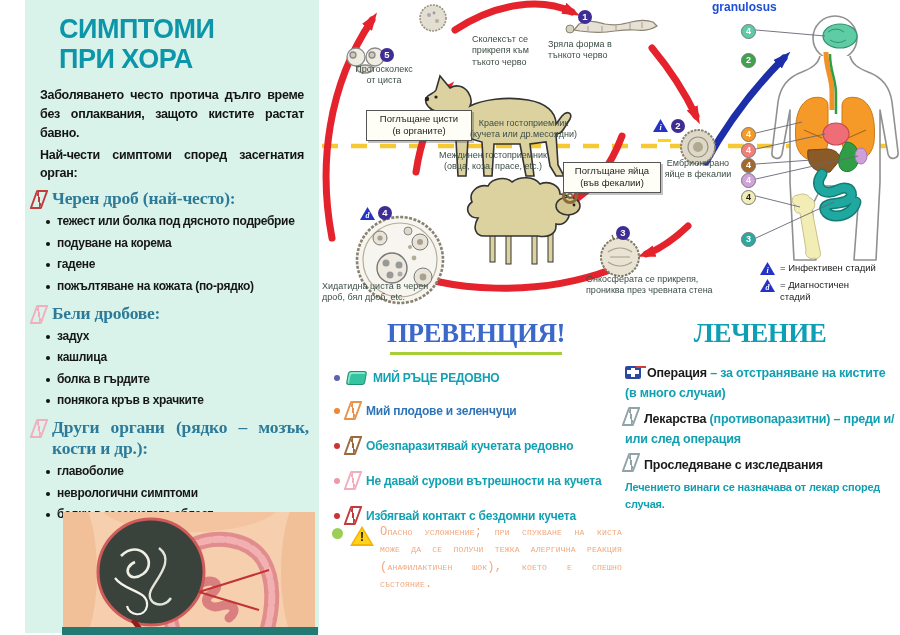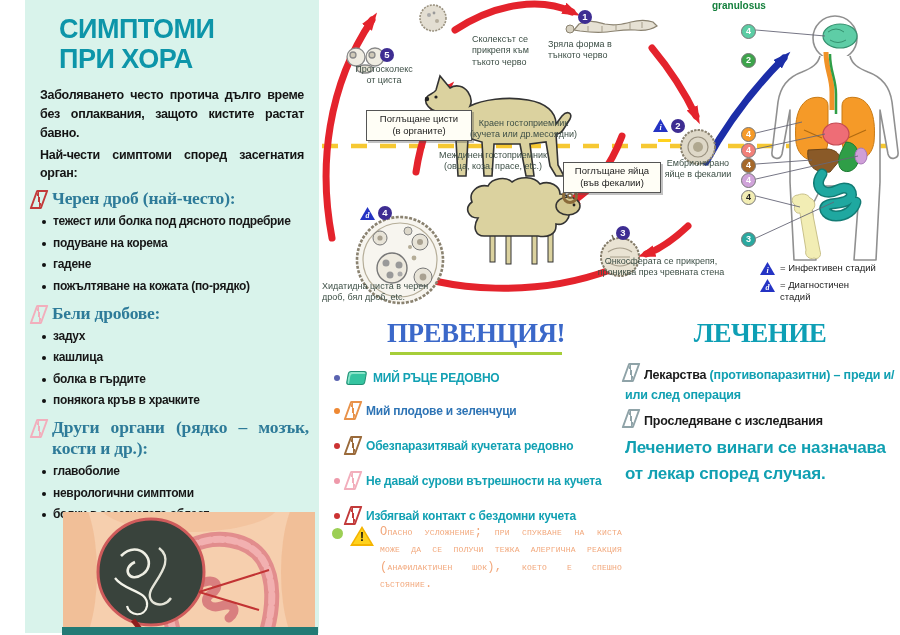--- a/index.html
+++ b/index.html
@@ -10,21 +10,21 @@
   .panel { position:absolute; left:25px; top:0; width:294px; height:633px; background:#d9f3eb; }
   .panel-title { font-family:Liberation Sans, sans-serif; font-weight:bold; color:#0d95a9;
                  font-size:27px; line-height:1.12; margin:14px 14px 12px 34px; width:215px; letter-spacing:-0.5px; }
   .intro { margin:0 15px 3px 15px; font-size:12.5px; font-weight:bold; color:#141414;
            text-align:justify; line-height:1.5; letter-spacing:-0.3px; }
   .sec-head { display:flex; align-items:flex-start; font-family:"Liberation Serif", serif; font-weight:bold;
               font-size:17.5px; color:#2e7b99; margin:5px 10px 2px 8px; line-height:1.2; letter-spacing:-0.2px; }
   .sec-head .slash { margin-top:2px; }
   .sec-head-text { flex:1; }
   .just { text-align:justify; }
-  ul.bullets { margin:1px 10px 3px 0; padding-left:28px; }
+  ul.bullets { margin:1px 10px 3px 12px; padding-left:20px; }
   ul.bullets li { list-style:none; position:relative; font-size:12px; font-weight:bold; color:#171717;
                   line-height:1.8; letter-spacing:-0.3px; }
   ul.bullets li::before { content:""; position:absolute; left:-11px; top:9px; width:4px; height:4px;
                           border-radius:50%; background:#111; }
   li.teal-item { color:#2596be; }
 
   .slash { display:inline-block; flex:none; width:8px; height:15px; border:2px solid currentColor;
            transform:skewX(-20deg); border-radius:1px; margin-right:7px;
            background:linear-gradient(to top right, transparent 44%, currentColor 44%, currentColor 56%, transparent 56%); }
   .c-red{color:#c23a3a} .c-pink{color:#f2aebc} .c-orange{color:#e8924a}
@@ -34,21 +34,21 @@
   .bottom-bar { position:absolute; left:62px; top:627px; width:256px; height:8px; background:#237a75; }
 
   
   .cycle { position:absolute; left:320px; top:0; width:580px; height:315px; }
   .cycle svg.base { position:absolute; left:0; top:0; }
   .dlab { position:absolute; font-size:9px; color:#3d4f46; line-height:1.25; white-space:pre-line; }
   .dlab.center { text-align:center; }
   .dbox { position:absolute; border:1.4px solid #555; background:#fffef6; font-size:9.5px; color:#1c1c1c;
           text-align:center; padding:2px 5px; line-height:1.3; white-space:pre-line;
           box-shadow:2px 2px 0 rgba(80,80,80,.35); }
-  .species { position:absolute; left:392px; top:0; font-size:10px; font-weight:bold; color:#15803d; }
+  .species { position:absolute; left:392px; top:0; font-size:12px; font-weight:bold; color:#1d4ed8; }
   .step { position:absolute; width:14px; height:14px; border-radius:50%; background:#3e2d92; color:#fff;
           font-size:9.5px; font-weight:bold; text-align:center; line-height:14px; }
   .bbadge { position:absolute; width:13px; height:13px; border-radius:50%; color:#fff; border:1px solid #777;
             font-size:9px; font-weight:bold; text-align:center; line-height:13px; }
   .bbadge.dark-num { color:#222; }
   .tri { display:inline-block; width:15px; height:13px; clip-path:polygon(50% 0,100% 100%,0 100%);
          background:#2433c4; color:#fff; font-family:"Liberation Serif", serif; font-style:italic;
          font-weight:bold; font-size:8px; text-align:center; line-height:17px; flex:none; }
   .tri.abs { position:absolute; }
   .ytick { position:absolute; left:338px; top:139px; width:13px; height:3px; background:#ffd21e; }
@@ -84,21 +84,21 @@
   .treat-title { font-family:"Liberation Serif", serif; font-weight:bold; color:#0e9fb5; font-size:27px;
                  text-align:center; letter-spacing:-0.5px; margin-bottom:14px; }
   .treat-item { font-size:12.5px; font-weight:bold; line-height:1.6; letter-spacing:-0.2px; margin-bottom:4px; }
   .lead-dark { color:#1b1b1b; } .rest-teal { color:#11a0b2; }
   .hosp { display:inline-block; position:relative; width:16px; height:13px; background:#2a4aa0; border-radius:2px;
           vertical-align:-2px; margin-right:6px; }
   .hosp::before { content:""; position:absolute; left:6px; top:2px; width:4px; height:9px; background:#fff; }
   .hosp::after { content:""; position:absolute; left:2px; top:4px; width:12px; height:4px; background:#fff;
                  box-shadow: 8px -5px 0 -1px #d23b3b; }
   .treat .slash { vertical-align:-3px; }
-  .treat-note { font-size:17px; font-weight:bold; color:#11a0b2; line-height:1.55; letter-spacing:-0.2px; margin-top:0; }
+  .treat-note { font-size:11px; font-weight:bold; color:#11a0b2; line-height:1.55; letter-spacing:-0.2px; margin-top:0; }
 </style>
 </head>
 <body>
 
 <div class="page">
 
   <div class="panel">
     <div class="panel-title">СИМПТОМИ ПРИ ХОРА</div>
     <p class="intro">Заболяването често протича дълго време без оплаквания, защото кистите растат бавно.</p>
     <p class="intro">Най-чести симптоми според засегнатия орган:</p>
@@ -300,21 +300,21 @@
     <div class="dlab center" style="left:126px; top:118px; width:155px;">Краен гостоприемник
 (кучета или др.месоядни)</div>
     <div class="dlab center" style="left:103px; top:150px; width:140px;">Междинен гостоприемник
 (овца, коза, прасе, etc.)</div>
     <div class="dbox" style="left:243px; top:162px; width:86px;">Поглъщане яйца
 (във фекалии)</div>
     <div class="dlab center" style="left:330px; top:158px; width:96px;">Ембрионирано
 яйце в фекалии</div>
     <div class="dlab" style="left:2px; top:281px; width:140px;">Хидатидна циста в черен
 дроб, бял дроб, etc.</div>
-    <div class="dlab" style="left:266px; top:256px; width:150px;text-align:center;">Онкосферата се прикрепя,
+    <div class="dlab" style="left:266px; top:274px; width:150px;">Онкосферата се прикрепя,
 прониква през чревната стена</div>
 
     <div class="bbadge" style="left: 421px; top: 24px; background-color: rgb(91, 205, 164);">4</div>
     <div class="bbadge" style="left: 421px; top: 53px; background-color: rgb(61, 164, 75);">2</div>
     <div class="bbadge" style="left: 421px; top: 127px; background-color: rgb(245, 154, 40);">4</div>
     <div class="bbadge" style="left: 421px; top: 143px; background-color: rgb(242, 128, 121);">4</div>
     <div class="bbadge" style="left: 421px; top: 158px; background-color: rgb(165, 104, 42);">4</div>
     <div class="bbadge" style="left: 421px; top: 173px; background-color: rgb(208, 163, 218);">4</div>
     <div class="bbadge dark-num" style="left: 421px; top: 190px; background-color: rgb(242, 237, 180);">4</div>
     <div class="bbadge" style="left: 421px; top: 232px; background-color: rgb(42, 169, 160);">3</div>
@@ -366,20 +366,24 @@
   <div class="warning">
     <span class="warn-dot"></span>
     <span class="warn-tri"></span>
     <span class="warn-text">Опасно усложнение; при спукване на киста може да се получи тежка алергична реакция (анафилактичен шок), което е спешно състояние.</span>
   </div>
 
   <div class="treat">
     <div class="treat-title">ЛЕЧЕНИЕ</div>
 
     <div class="treat-item">
+      <span class="hosp"></span><span class="lead-dark">Операция</span>
+      <span class="rest-teal">– за отстраняване на кистите (в много случаи)</span>
+    </div>
+    <div class="treat-item">
       <span class="slash c-gray"></span><span class="lead-dark">Лекарства</span>
       <span class="rest-teal">(противопаразитни) – преди и/или след операция</span>
     </div>
     <div class="treat-item">
       <span class="slash c-gray"></span><span class="lead-dark">Проследяване с изследвания</span>
     </div>
     <div class="treat-note">Лечението винаги се назначава от лекар според случая.</div>
   </div>
 
 </div>

